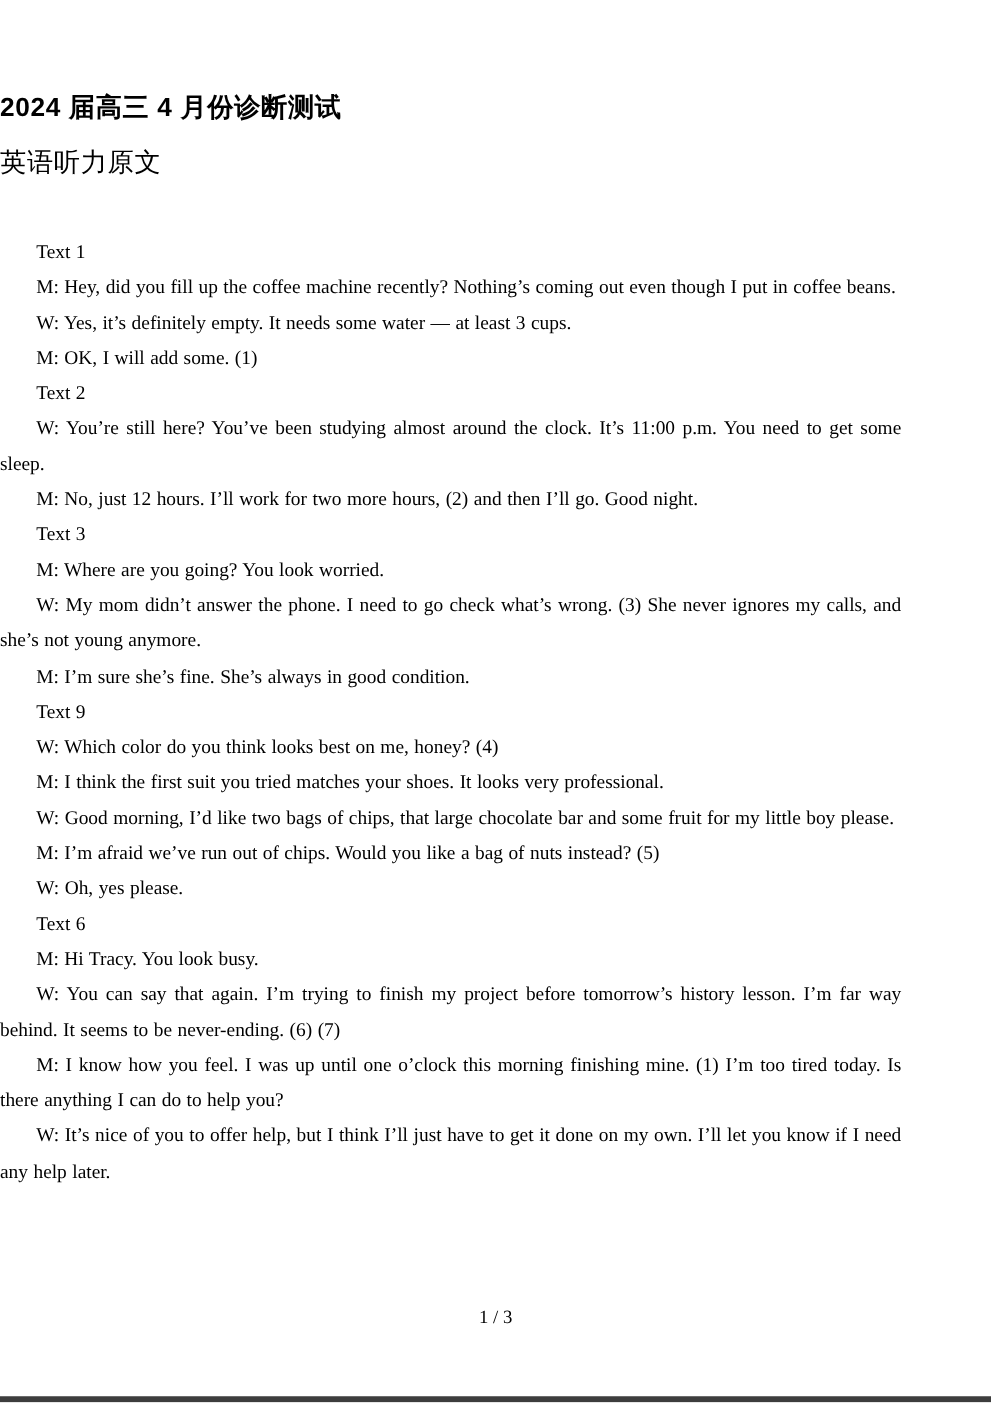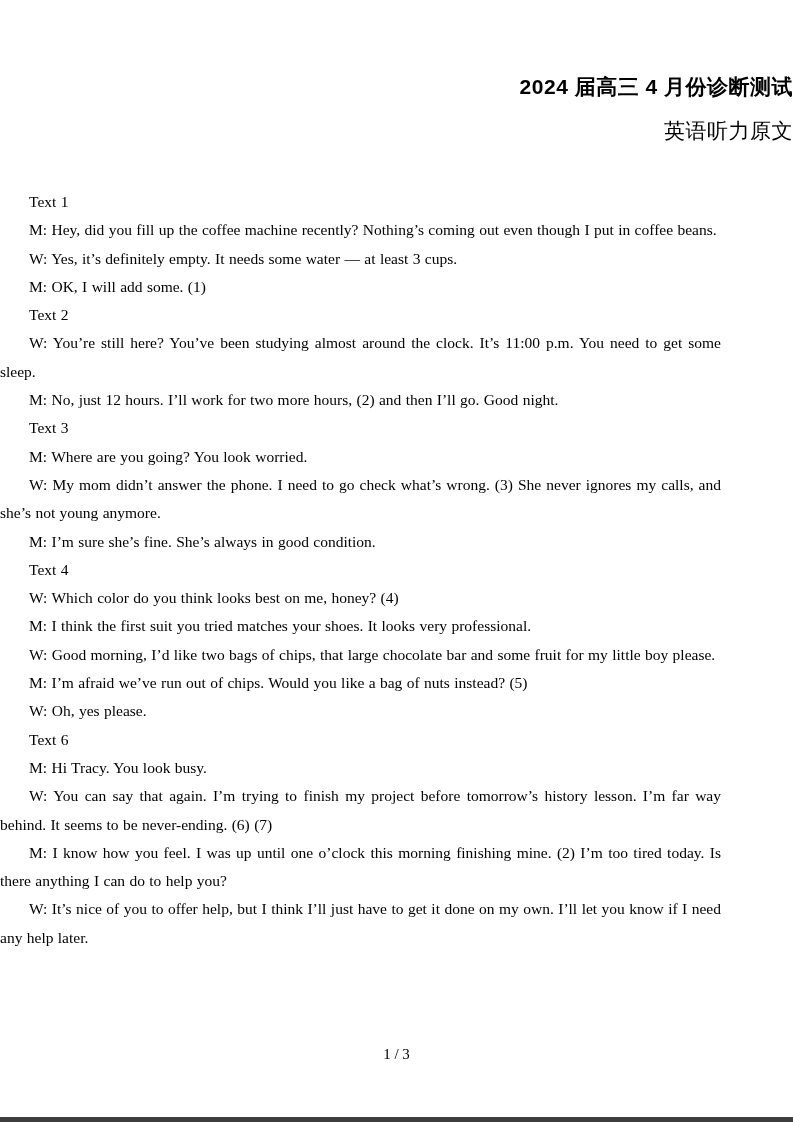--- a/index.html
+++ b/index.html
@@ -12,21 +12,21 @@
     width: 793px;
     height: 1122px;
     background: #ffffff;
     color: #000000;
     font-family: "Liberation Serif", serif;
     overflow: hidden;
     box-sizing: border-box;
   }
   .titles {
     padding-top: 71px;
-    text-align: right;
+    text-align: left;
   }
   .doc-title {
     margin: 0;
     font-family: "Liberation Sans", sans-serif;
     font-size: 21px;
     font-weight: 600;
     line-height: 32px;
     letter-spacing: 0.5px;
   }
   .doc-subtitle {
@@ -94,36 +94,36 @@
     </section>
 
     <section>
       <p>Text 3</p>
       <p>M: Where are you going? You look worried.</p>
       <p>W: My mom didn’t answer the phone. I need to go check what’s wrong. (3) She never ignores my calls, and she’s not young anymore.</p>
       <p>M: I’m sure she’s fine. She’s always in good condition.</p>
     </section>
 
     <section>
-      <p>Text 4</p>
+      <p>Text 9</p>
       <p>W: Which color do you think looks best on me, honey? (4)</p>
       <p>M: I think the first suit you tried matches your shoes. It looks very professional.</p>
     </section>
 
     <section>
       <p>W: Good morning, I’d like two bags of chips, that large chocolate bar and some fruit for my little boy please.</p>
       <p>M: I’m afraid we’ve run out of chips. Would you like a bag of nuts instead? (5)</p>
       <p>W: Oh, yes please.</p>
     </section>
 
     <section>
       <p>Text 6</p>
       <p>M: Hi Tracy. You look busy.</p>
       <p>W: You can say that again. I’m trying to finish my project before tomorrow’s history lesson. I’m far way behind. It seems to be never-ending. (6) (7)</p>
-      <p>M: I know how you feel. I was up until one o’clock this morning finishing mine. (2) I’m too tired today. Is there anything I can do to help you?</p>
+      <p>M: I know how you feel. I was up until one o’clock this morning finishing mine. (1) I’m too tired today. Is there anything I can do to help you?</p>
       <p>W: It’s nice of you to offer help, but I think I’ll just have to get it done on my own. I’ll let you know if I need any help later.</p>
     </section>
 
   </div>
 
   <div class="footer">1 / 3</div>
 
   <div class="bottom-bar"></div>
 
 </div>

